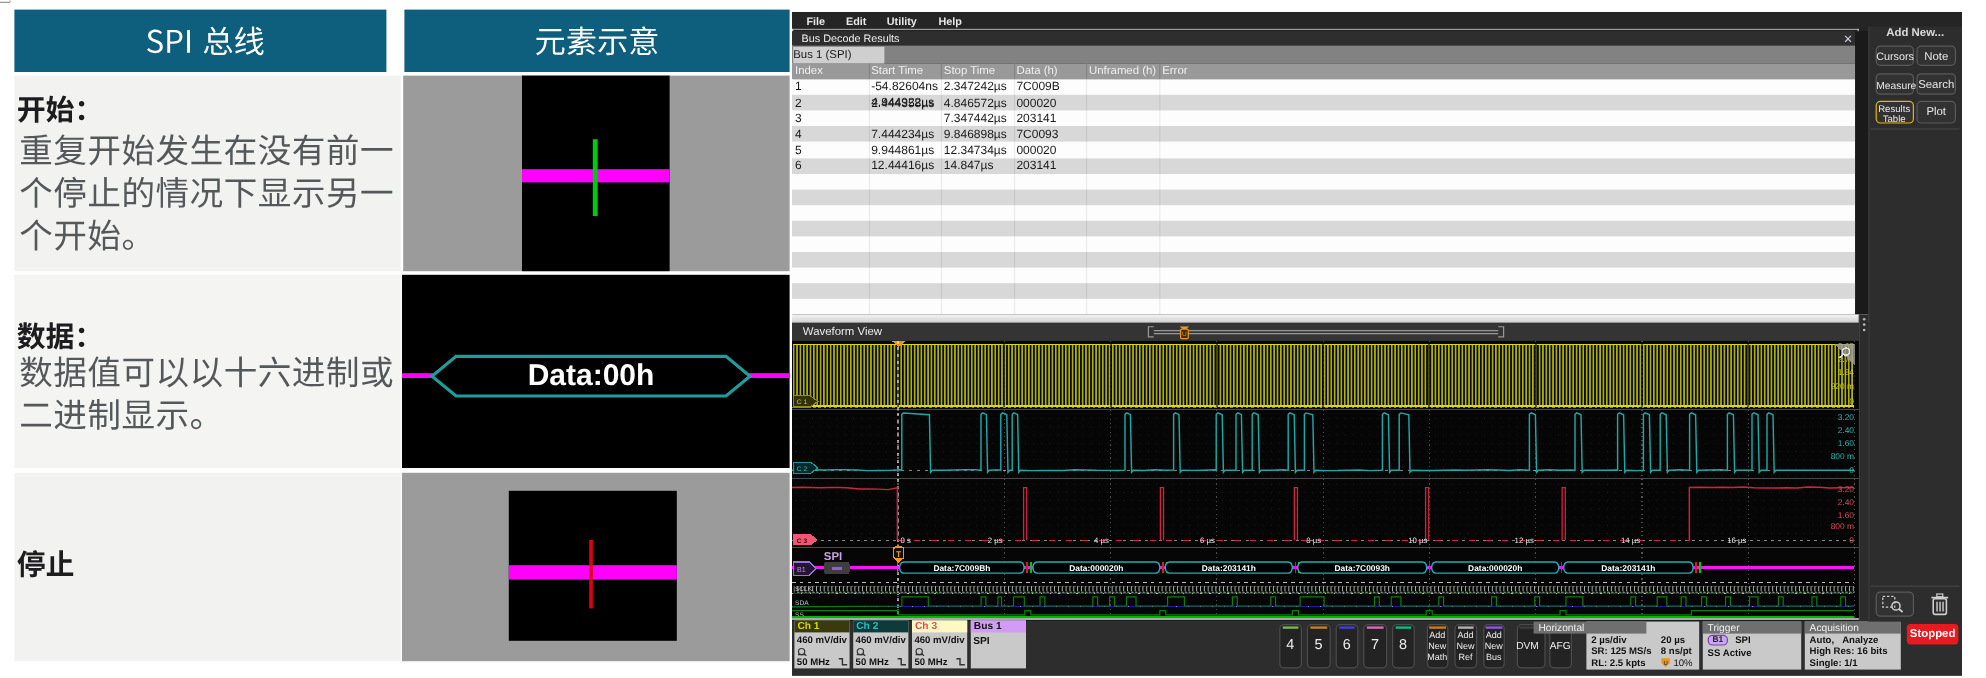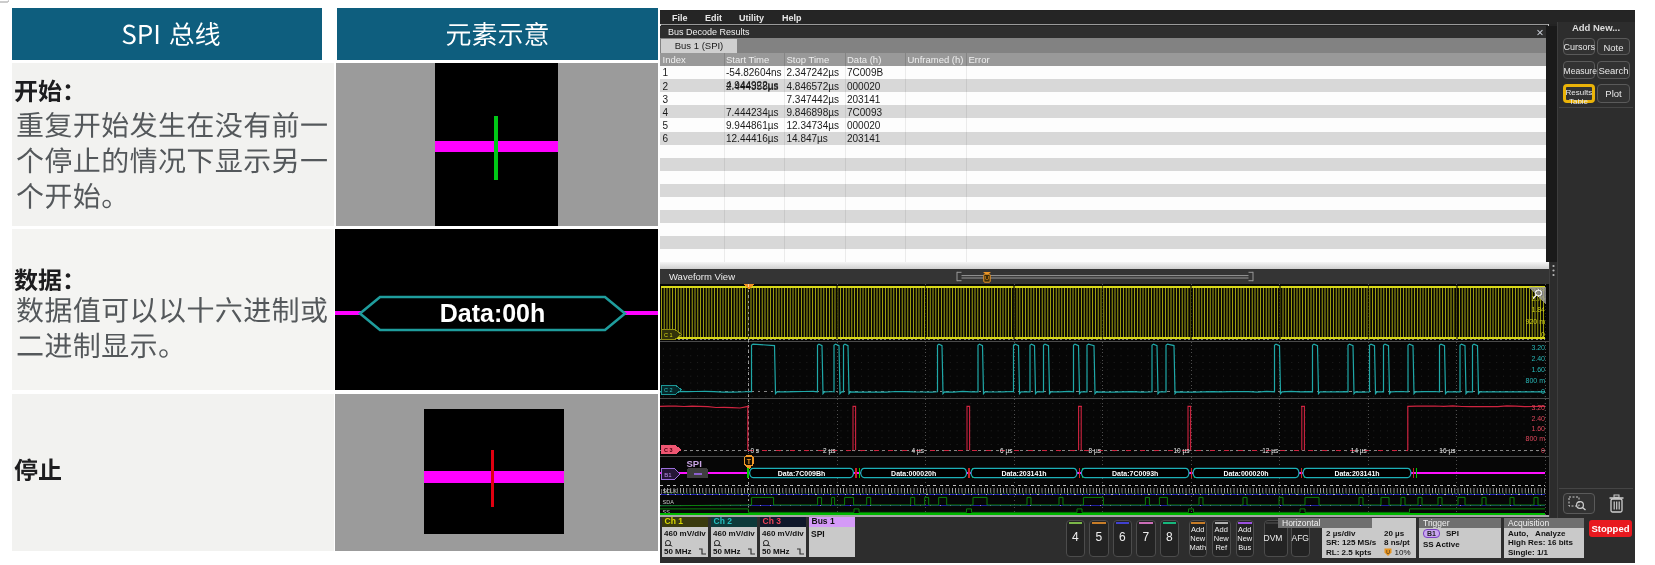--- a/index.html
+++ b/index.html
@@ -47,21 +47,21 @@
 <div class="a" style="left:705px;top:12.8px;font-size:9px;font-weight:bold;color:#e8e8e8">Edit</div>
 <div class="a" style="left:739px;top:12.8px;font-size:9px;font-weight:bold;color:#e8e8e8">Utility</div>
 <div class="a" style="left:782px;top:12.8px;font-size:9px;font-weight:bold;color:#e8e8e8">Help</div>
 <div class="a" style="left:660px;top:24.3px;width:889px;height:1.2px;background:#9a9a9a"></div>
 <div class="a" style="left:1548px;top:24.3px;width:1.2px;height:238px;background:#bfbfbf"></div>
 <div class="a" style="left:660px;top:24.3px;width:1px;height:238px;background:#cfcfcf"></div>
 <div class="a" style="left:660px;top:25.5px;width:886px;height:12px;background:#2e2e2e"></div>
 <div class="a" style="left:668px;top:27px;font-size:9px;color:#f0f0f0">Bus Decode Results</div>
 <div class="a" style="left:1536px;top:26.8px;font-size:9.5px;color:#c8ccd4">✕</div>
 <div class="a" style="left:660px;top:37.5px;width:886px;height:15.5px;background:#828282"></div>
-<div class="a" style="left:661px;top:38.5px;width:76px;height:14.5px;background:#cfcfcf;font-size:9.5px;color:#1a1a1a;text-align:center;line-height:14px">Bus 1 (SPI)</div>
+<div class="a" style="left:661px;top:38.5px;width:76px;height:14.5px;background:#cfcfcf;font-size:9.5px;color:#1a1a1a;text-align:left;line-height:14px">Bus 1 (SPI)</div>
 <div class="a" style="left:660px;top:53px;width:886px;height:13.2px;background:#999999"></div>
 <div class="a" style="left:662.5px;top:54px;font-size:9.5px;color:#efefef">Index</div>
 <div class="a" style="left:726.0px;top:54px;font-size:9.5px;color:#efefef">Start Time</div>
 <div class="a" style="left:786.5px;top:54px;font-size:9.5px;color:#efefef">Stop Time</div>
 <div class="a" style="left:847.0px;top:54px;font-size:9.5px;color:#efefef">Data (h)</div>
 <div class="a" style="left:907.5px;top:54px;font-size:9.5px;color:#efefef">Unframed (h)</div>
 <div class="a" style="left:968.5px;top:54px;font-size:9.5px;color:#efefef">Error</div>
 <div class="a" style="left:723.5px;top:53px;width:1.2px;height:13.2px;background:#858585"></div>
 <div class="a" style="left:784px;top:53px;width:1.2px;height:13.2px;background:#858585"></div>
 <div class="a" style="left:844.5px;top:53px;width:1.2px;height:13.2px;background:#858585"></div>
@@ -279,21 +279,21 @@
     <div class="a" style="left:713.0px;top:529px;font-size:8px;font-weight:bold;color:#111">460 mV/div</div>
     <svg class="a" style="left:713.0px;top:538.5px" width="10" height="8">
       <circle cx="4" cy="4" r="2.6" fill="none" stroke="#333" stroke-width="1"></circle>
       <path d="M1,6.5 h6.5 M6,5.5 l2,2" stroke="#333" stroke-width="1" fill="none"></path>
     </svg>
     <div class="a" style="left:713.0px;top:547px;font-size:8px;font-weight:bold;color:#111">50 MHz</div>
     <svg class="a" style="left:746.5px;top:548px" width="9" height="8">
       <path d="M1,1 h3 v5 h4" stroke="#333" stroke-width="1.2" fill="none"></path>
     </svg>
 <div class="a" style="left:759.5px;top:517.3px;width:46px;height:39.8px;background:#c9c9c9"></div>
-    <div class="a" style="left:759.5px;top:517.3px;width:46px;height:9.5px;background:#0f172a;color:#ef4358;font-size:8.5px;font-weight:bold;line-height:9.5px;padding-left:3px">Ch 3</div>
+    <div class="a" style="left:759.5px;top:517.3px;width:46px;height:9.5px;background:#fef9c3;color:#ef4358;font-size:8.5px;font-weight:bold;line-height:9.5px;padding-left:3px">Ch 3</div>
     <div class="a" style="left:762.0px;top:529px;font-size:8px;font-weight:bold;color:#111">460 mV/div</div>
     <svg class="a" style="left:762.0px;top:538.5px" width="10" height="8">
       <circle cx="4" cy="4" r="2.6" fill="none" stroke="#333" stroke-width="1"></circle>
       <path d="M1,6.5 h6.5 M6,5.5 l2,2" stroke="#333" stroke-width="1" fill="none"></path>
     </svg>
     <div class="a" style="left:762.0px;top:547px;font-size:8px;font-weight:bold;color:#111">50 MHz</div>
     <svg class="a" style="left:795.5px;top:548px" width="9" height="8">
       <path d="M1,1 h3 v5 h4" stroke="#333" stroke-width="1.2" fill="none"></path>
     </svg>
 <div class="a" style="left:808.5px;top:517.3px;width:46px;height:39.8px;background:#c9c9c9"></div>
@@ -350,21 +350,21 @@
     <div class="a" style="left:1504px;top:517.5px;width:80px;height:10px;background:#6f6f6f;color:#f2f2f2;font-size:8.5px;line-height:10px;padding-left:4px">Acquisition</div>
 <div class="a" style="left:1508px;top:528.5px;font-size:8px;font-weight:bold;color:#111">Auto,&nbsp;&nbsp;&nbsp;Analyze</div>
 <div class="a" style="left:1508px;top:538px;font-size:8px;font-weight:bold;color:#111">High Res: 16 bits</div>
 <div class="a" style="left:1508px;top:547.5px;font-size:8px;font-weight:bold;color:#111">Single: 1/1</div>
 <div class="a" style="left:1557px;top:21.5px;width:78px;height:496px;background:#2d2d2d;border-left:1px solid #3d3d3d"></div>
 <div class="a" style="left:1557px;top:22px;width:78px;text-align:center;font-size:9.5px;font-weight:bold;color:#dcdcdc">Add New...</div>
 <div class="a" style="left:1562.5px;top:37.5px;width:32px;height:17px;background:#323232;border:1px solid #5a5a5a;border-radius:4px;color:#e8e8e8;font-size:9px;text-align:center;line-height:17px">Cursors</div>
 <div class="a" style="left:1597px;top:37.5px;width:33px;height:17px;background:#323232;border:1px solid #5a5a5a;border-radius:4px;color:#e8e8e8;font-size:9.5px;text-align:center;line-height:17px">Note</div>
 <div class="a" style="left:1562.5px;top:60.5px;width:32px;height:18px;background:#323232;border:1px solid #5a5a5a;border-radius:4px;color:#e8e8e8;font-size:8.6px;text-align:center;line-height:18px">Measure</div>
 <div class="a" style="left:1597px;top:60.5px;width:33px;height:18px;background:#323232;border:1px solid #5a5a5a;border-radius:4px;color:#e8e8e8;font-size:9.5px;text-align:center;line-height:18px">Search</div>
-<div class="a" style="left:1562.5px;top:84px;width:32px;height:18.5px;background:#323232;border:3px solid #eab308;border-radius:4px;color:#e8e8e8;font-size:8px;text-align:center;line-height:9px;padding-top:1px">Results<br>Table</div>
+<div class="a" style="left:1562.5px;top:84px;width:32px;height:18.5px;background:#323232;border:1px solid #eab308;border-radius:4px;color:#e8e8e8;font-size:8px;text-align:center;line-height:9px;padding-top:1px">Results<br>Table</div>
 <div class="a" style="left:1597px;top:84px;width:33px;height:18.5px;background:#323232;border:1px solid #5a5a5a;border-radius:4px;color:#e8e8e8;font-size:9.5px;text-align:center;line-height:18.5px">Plot</div>
 <div class="a" style="left:1559px;top:106.5px;width:74px;height:1px;background:#454545"></div>
 <div class="a" style="left:1559px;top:488px;width:74px;height:1px;background:#454545"></div>
 <div class="a" style="left:1562.5px;top:492.5px;width:32px;height:21px;background:#323232;border:1px solid #5a5a5a;border-radius:4px"></div>
 <svg class="a" style="left:1568px;top:496px" width="22" height="15">
 <rect x="1" y="1" width="10" height="9" fill="none" stroke="#cfcfcf" stroke-width="1" stroke-dasharray="2,1.5"></rect>
 <circle cx="12" cy="9" r="3.4" fill="none" stroke="#cfcfcf" stroke-width="1.2"></circle>
 <line x1="14.5" y1="11.5" x2="17.5" y2="14" stroke="#cfcfcf" stroke-width="1.4"></line>
 </svg>
 <svg class="a" style="left:1607px;top:492.5px" width="19" height="21">

